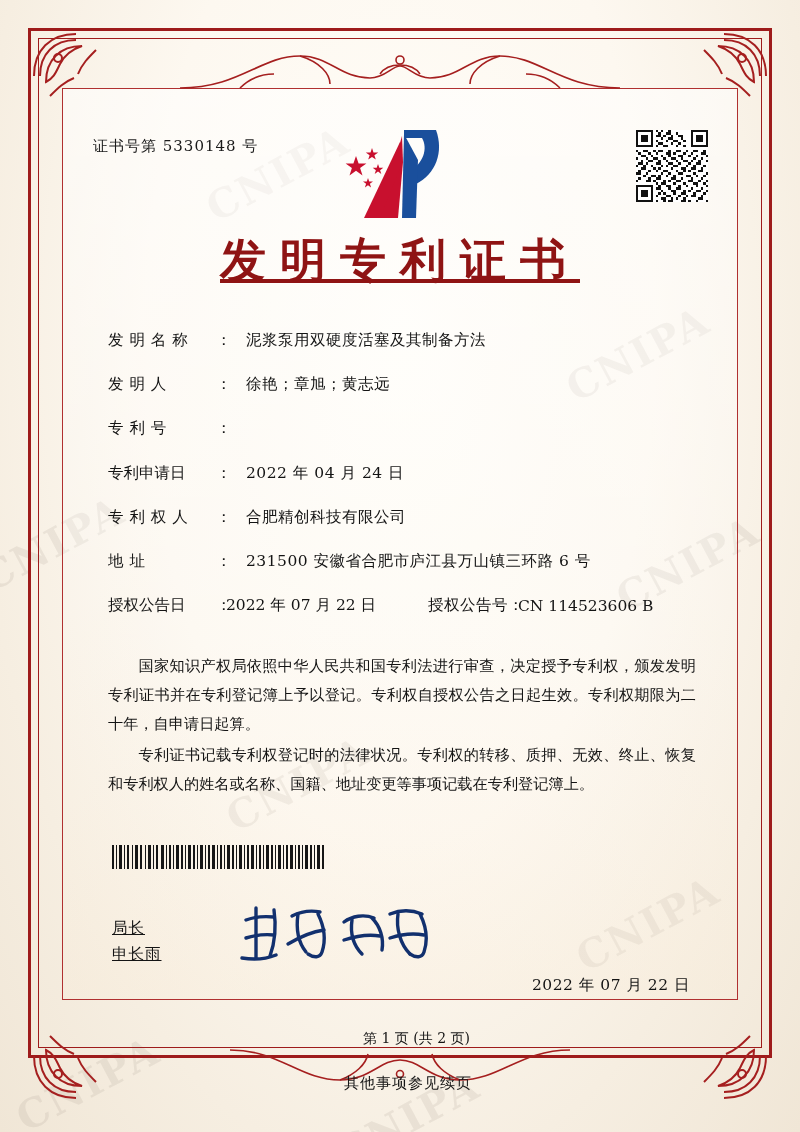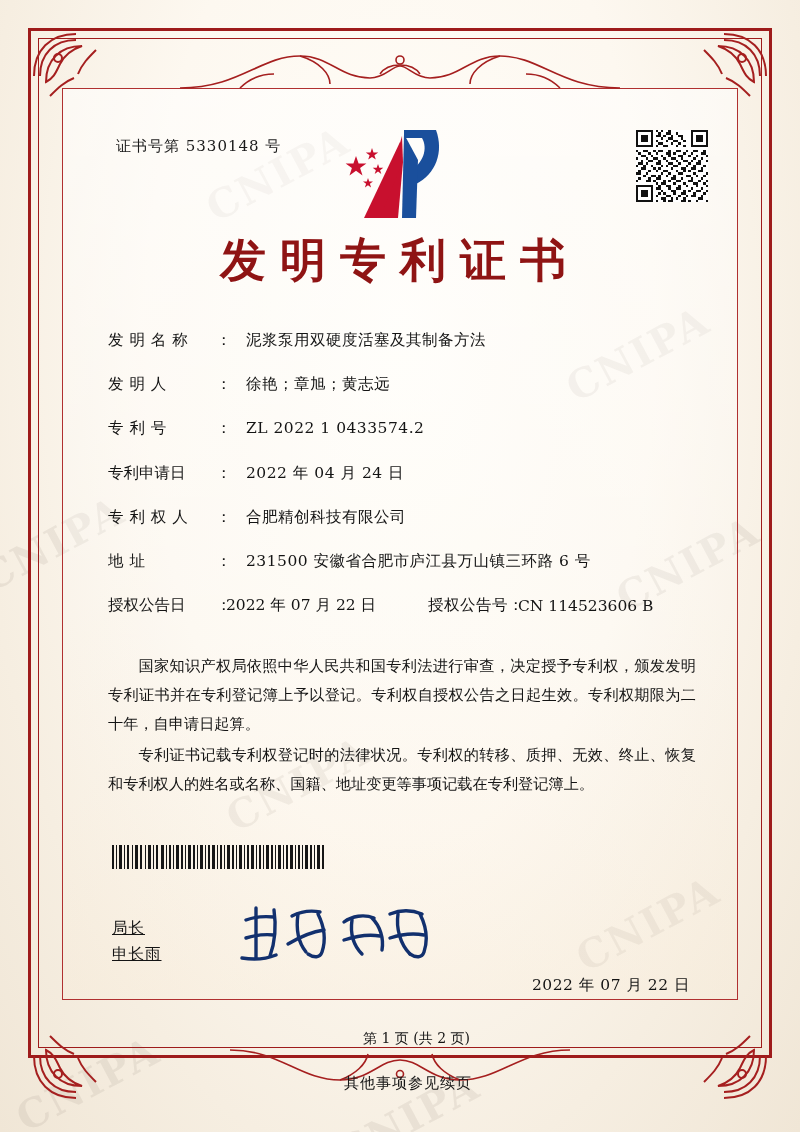--- a/index.html
+++ b/index.html
@@ -79,21 +79,21 @@
   }
   .bottom-scroll {
     position: absolute;
     left: 230px; bottom: 46px;
     width: 340px; height: 40px;
   }
 
   
   .cert-no {
     position: absolute;
-    left: 116px; top: 137px;
+    left: 93px; top: 137px;
     font-size: 15px;
     color: #1a1a1a;
     letter-spacing: 1px;
   }
   .qr {
     position: absolute;
     right: 92px; top: 130px;
     width: 72px; height: 72px;
     background-color: #fff;
     image-rendering: pixelated;
@@ -106,20 +106,21 @@
   .title {
     position: absolute;
     left: 0; right: 0; top: 230px;
     text-align: center;
     font-size: 46px;
     letter-spacing: 14px;
     font-weight: bold;
     color: #8f1414;
     text-shadow: 0 1px 0 rgba(255,255,255,0.6);
     font-family: "DejaVu Serif", "Liberation Serif", serif;
+    text-decoration: underline;
   }
 
   
   .fields {
     position: absolute;
     left: 108px; top: 330px;
     width: 590px;
     font-size: 15.5px;
     color: #141414;
   }
@@ -510,21 +511,20 @@
       <span class="fvalue">泥浆泵用双硬度活塞及其制备方法</span>
     </div>
     <div class="frow">
       <span class="flabel">发 明 人</span>
       <span class="fcolon">：</span>
       <span class="fvalue">徐艳；章旭；黄志远</span>
     </div>
     <div class="frow">
       <span class="flabel">专 利 号</span>
       <span class="fcolon">：</span>
-      <span class="fvalue">ZL 2022 1 0433574.2</span>
     </div>
     <div class="frow">
       <span class="flabel sp">专利申请日</span>
       <span class="fcolon">：</span>
       <span class="fvalue">2022 年 04 月 24 日</span>
     </div>
     <div class="frow">
       <span class="flabel">专 利 权 人</span>
       <span class="fcolon">：</span>
       <span class="fvalue">合肥精创科技有限公司</span>

